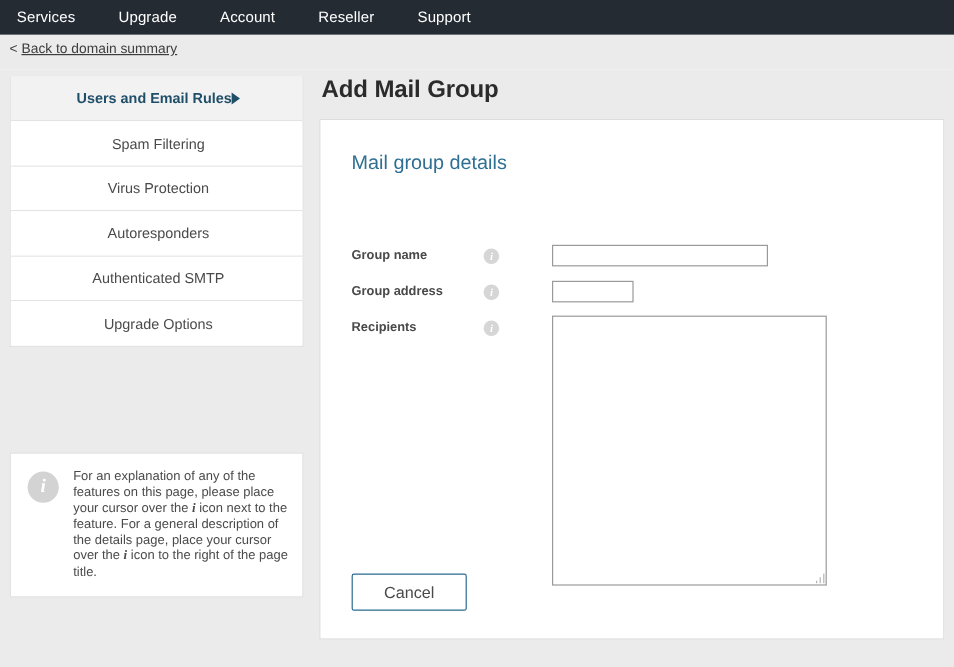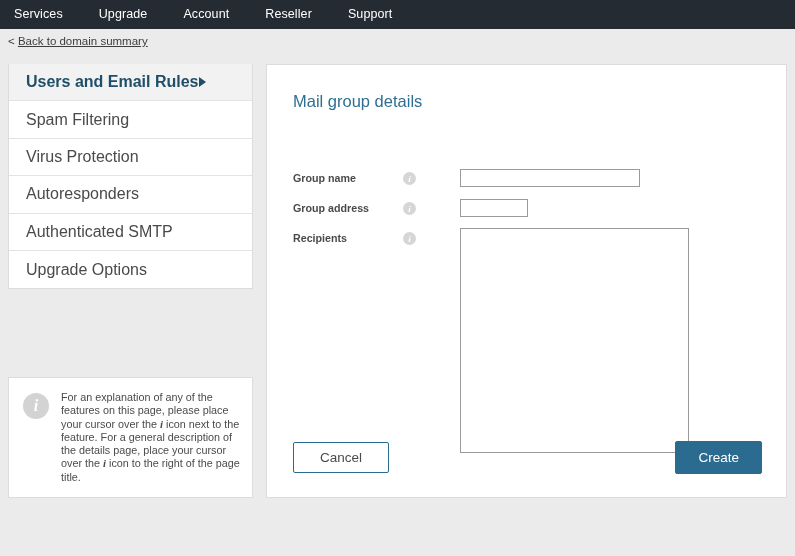--- a/index.html
+++ b/index.html
@@ -86,23 +86,23 @@
   .side-list {
     border-left: 1px solid #dcdcdc;
     border-right: 1px solid #dcdcdc;
     border-bottom: 1px solid #dcdcdc;
     background: #ffffff;
   }
   .side-item {
     height: 37.4px;
     display: flex;
     align-items: center;
-    justify-content: flex-start;
+    justify-content: center;
     padding: 0 14px 0 17px;
-    font-size: 16px;
+    font-size: 12px;
     color: #4a4a4a;
     border-bottom: 1px solid #e3e3e3;
     background: #ffffff;
     cursor: pointer;
   }
   .side-item:last-child { border-bottom: none; }
   .side-item.active {
     background: #f2f2f2;
     color: #1f4e68;
     font-weight: bold;
@@ -349,20 +349,21 @@
 
     </div>
   </div>
 
   <div class="infobox">
     <div class="info-circle">i</div>
     <div class="info-text"><span>For an explanation of any of the features on this page, please place your cursor over the </span><i>i</i><span> icon next to the feature. For a general description of the details page, place your cursor over the </span><i>i</i><span> icon to the right of the page title.</span></div>
   </div>
 
   <div class="main">
+    <h1 class="page-title">Add Mail Group</h1>
 
     <div class="card">
       <div class="card-title">Mail group details</div>
 
       <div class="form">
 
         <div class="field-row">
           <div class="field-label">Group name</div>
           <div class="label-i">i</div>
           <div class="field-ctl">
@@ -390,20 +391,19 @@
                   <span class="g3"></span>
               </span>
             </div>
           </div>
         </div>
 
       </div>
 
       <div class="btn-row">
         <button class="btn btn-cancel">Cancel</button>
-        <button class="btn btn-create">Create</button>
       </div>
     </div>
   </div>
 
   <div class="bottomstrip"></div>
 
 </div>
 
 </body></html>

